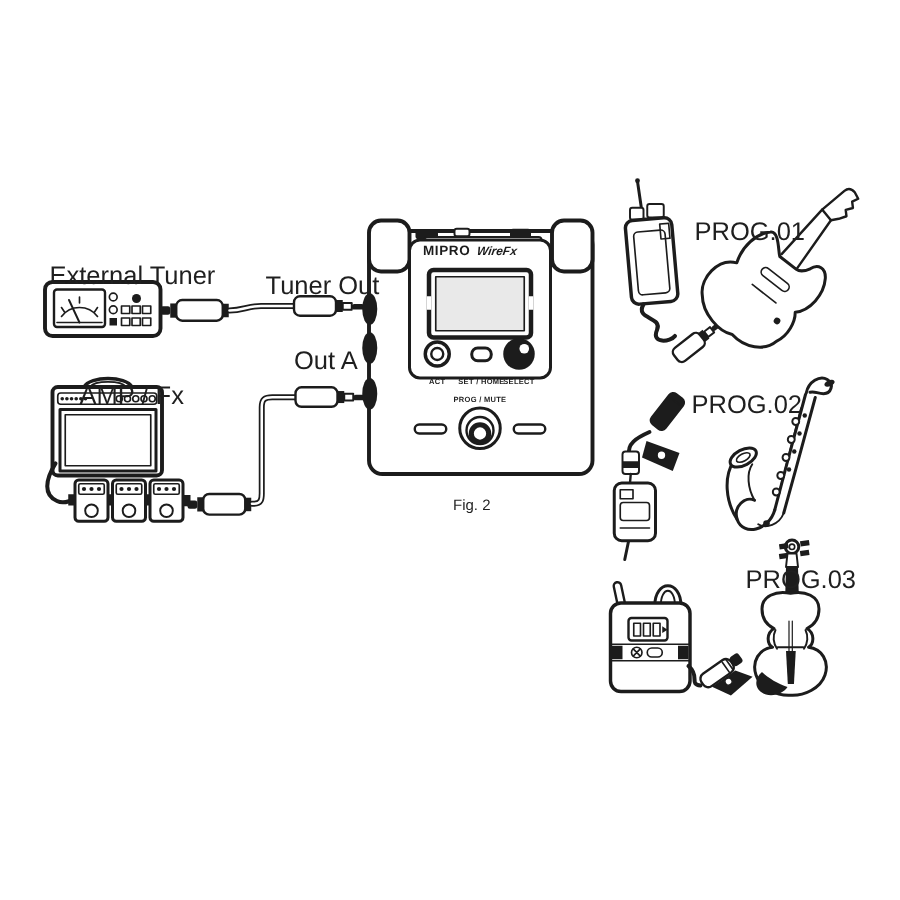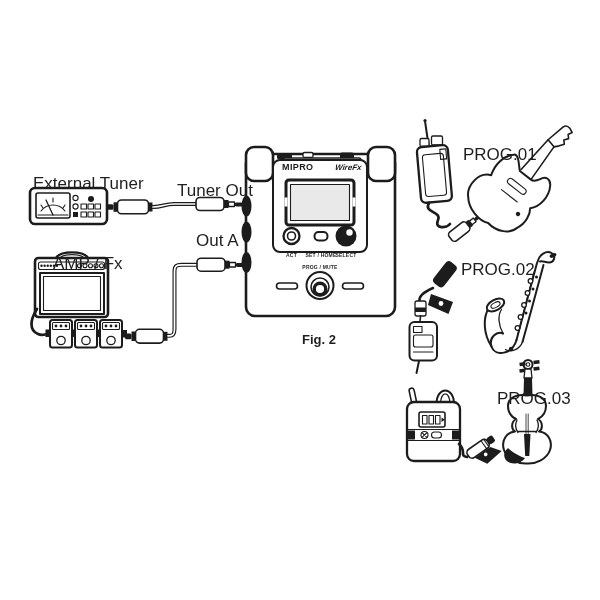--- a/index.html
+++ b/index.html
@@ -2,23 +2,23 @@
 <html><head>
 <meta charset="utf-8">
 <style>
   html,body{margin:0;padding:0;background:#fff;}
   .canvas{
     position:relative;width:600px;height:600px;background:#fff;overflow:hidden;
     font-family:"Liberation Sans", sans-serif;color:#1c1c1c;
   }
   .art{position:absolute;left:0;top:0;z-index:1;}
   .label{position:absolute;z-index:2;white-space:nowrap;font-size:17px;color:#1f1f1f;}
-  .caption{font-size:13px;font-weight:bold;}
+  .caption{font-size:10px;}
   .tiny{font-size:5px;font-weight:bold;letter-spacing:.2px;text-align:center;}
-  .brand{position:absolute;z-index:2;left:282px;top:162px;width:86px;display:flex;align-items:baseline;gap:21px;}
+  .brand{position:absolute;z-index:2;left:282px;top:162px;width:86px;display:flex;align-items:baseline;gap:4px;}
   .brand .b1{font-weight:800;font-size:9px;letter-spacing:.4px;}
   .brand .b2{font-weight:800;font-style:italic;font-size:8px;transform:skewX(-8deg);}
   
   svg .ln{stroke:#1c1c1c;stroke-linecap:round;stroke-linejoin:round;fill:none;}
   svg .fw{fill:#ffffff;}
   svg .fb{fill:#1c1c1c;stroke:none;}
   svg .lcd{fill:#e9e9e9;}
   svg .s1{stroke-width:1.1;} svg .s13{stroke-width:1.3;} svg .s15{stroke-width:1.6;}
   svg .s2{stroke-width:2;} svg .s22{stroke-width:2.3;} svg .s25{stroke-width:2.6;}
   svg .cableO{stroke:#1c1c1c;stroke-width:4;fill:none;stroke-linecap:round;}
@@ -308,15 +308,15 @@
     <span class="b1">MIPRO</span>
     <span class="b2">WireFx</span>
   </div>
   <div class="label tiny" style="left:277px;top:251.5px;width:29px;">ACT</div>
   <div class="label tiny" style="left:302px;top:251.5px;width:38px;">SET / HOME</div>
   <div class="label tiny" style="left:331px;top:251.5px;width:30px;">SELECT</div>
   <div class="label tiny" style="left:294px;top:263.5px;width:52px;">PROG / MUTE</div>
 
   <div class="label" style="left:463px;top:145px;">PROG.01</div>
   <div class="label" style="left:461px;top:260px;">PROG.02</div>
-  <div class="label" style="left:461px;top:389px;padding-left:36px;">PROG.03</div>
+  <div class="label" style="left:461px;top:377px;padding-left:36px;">PROG.03</div>
 
 </div>
 
 </body></html>

